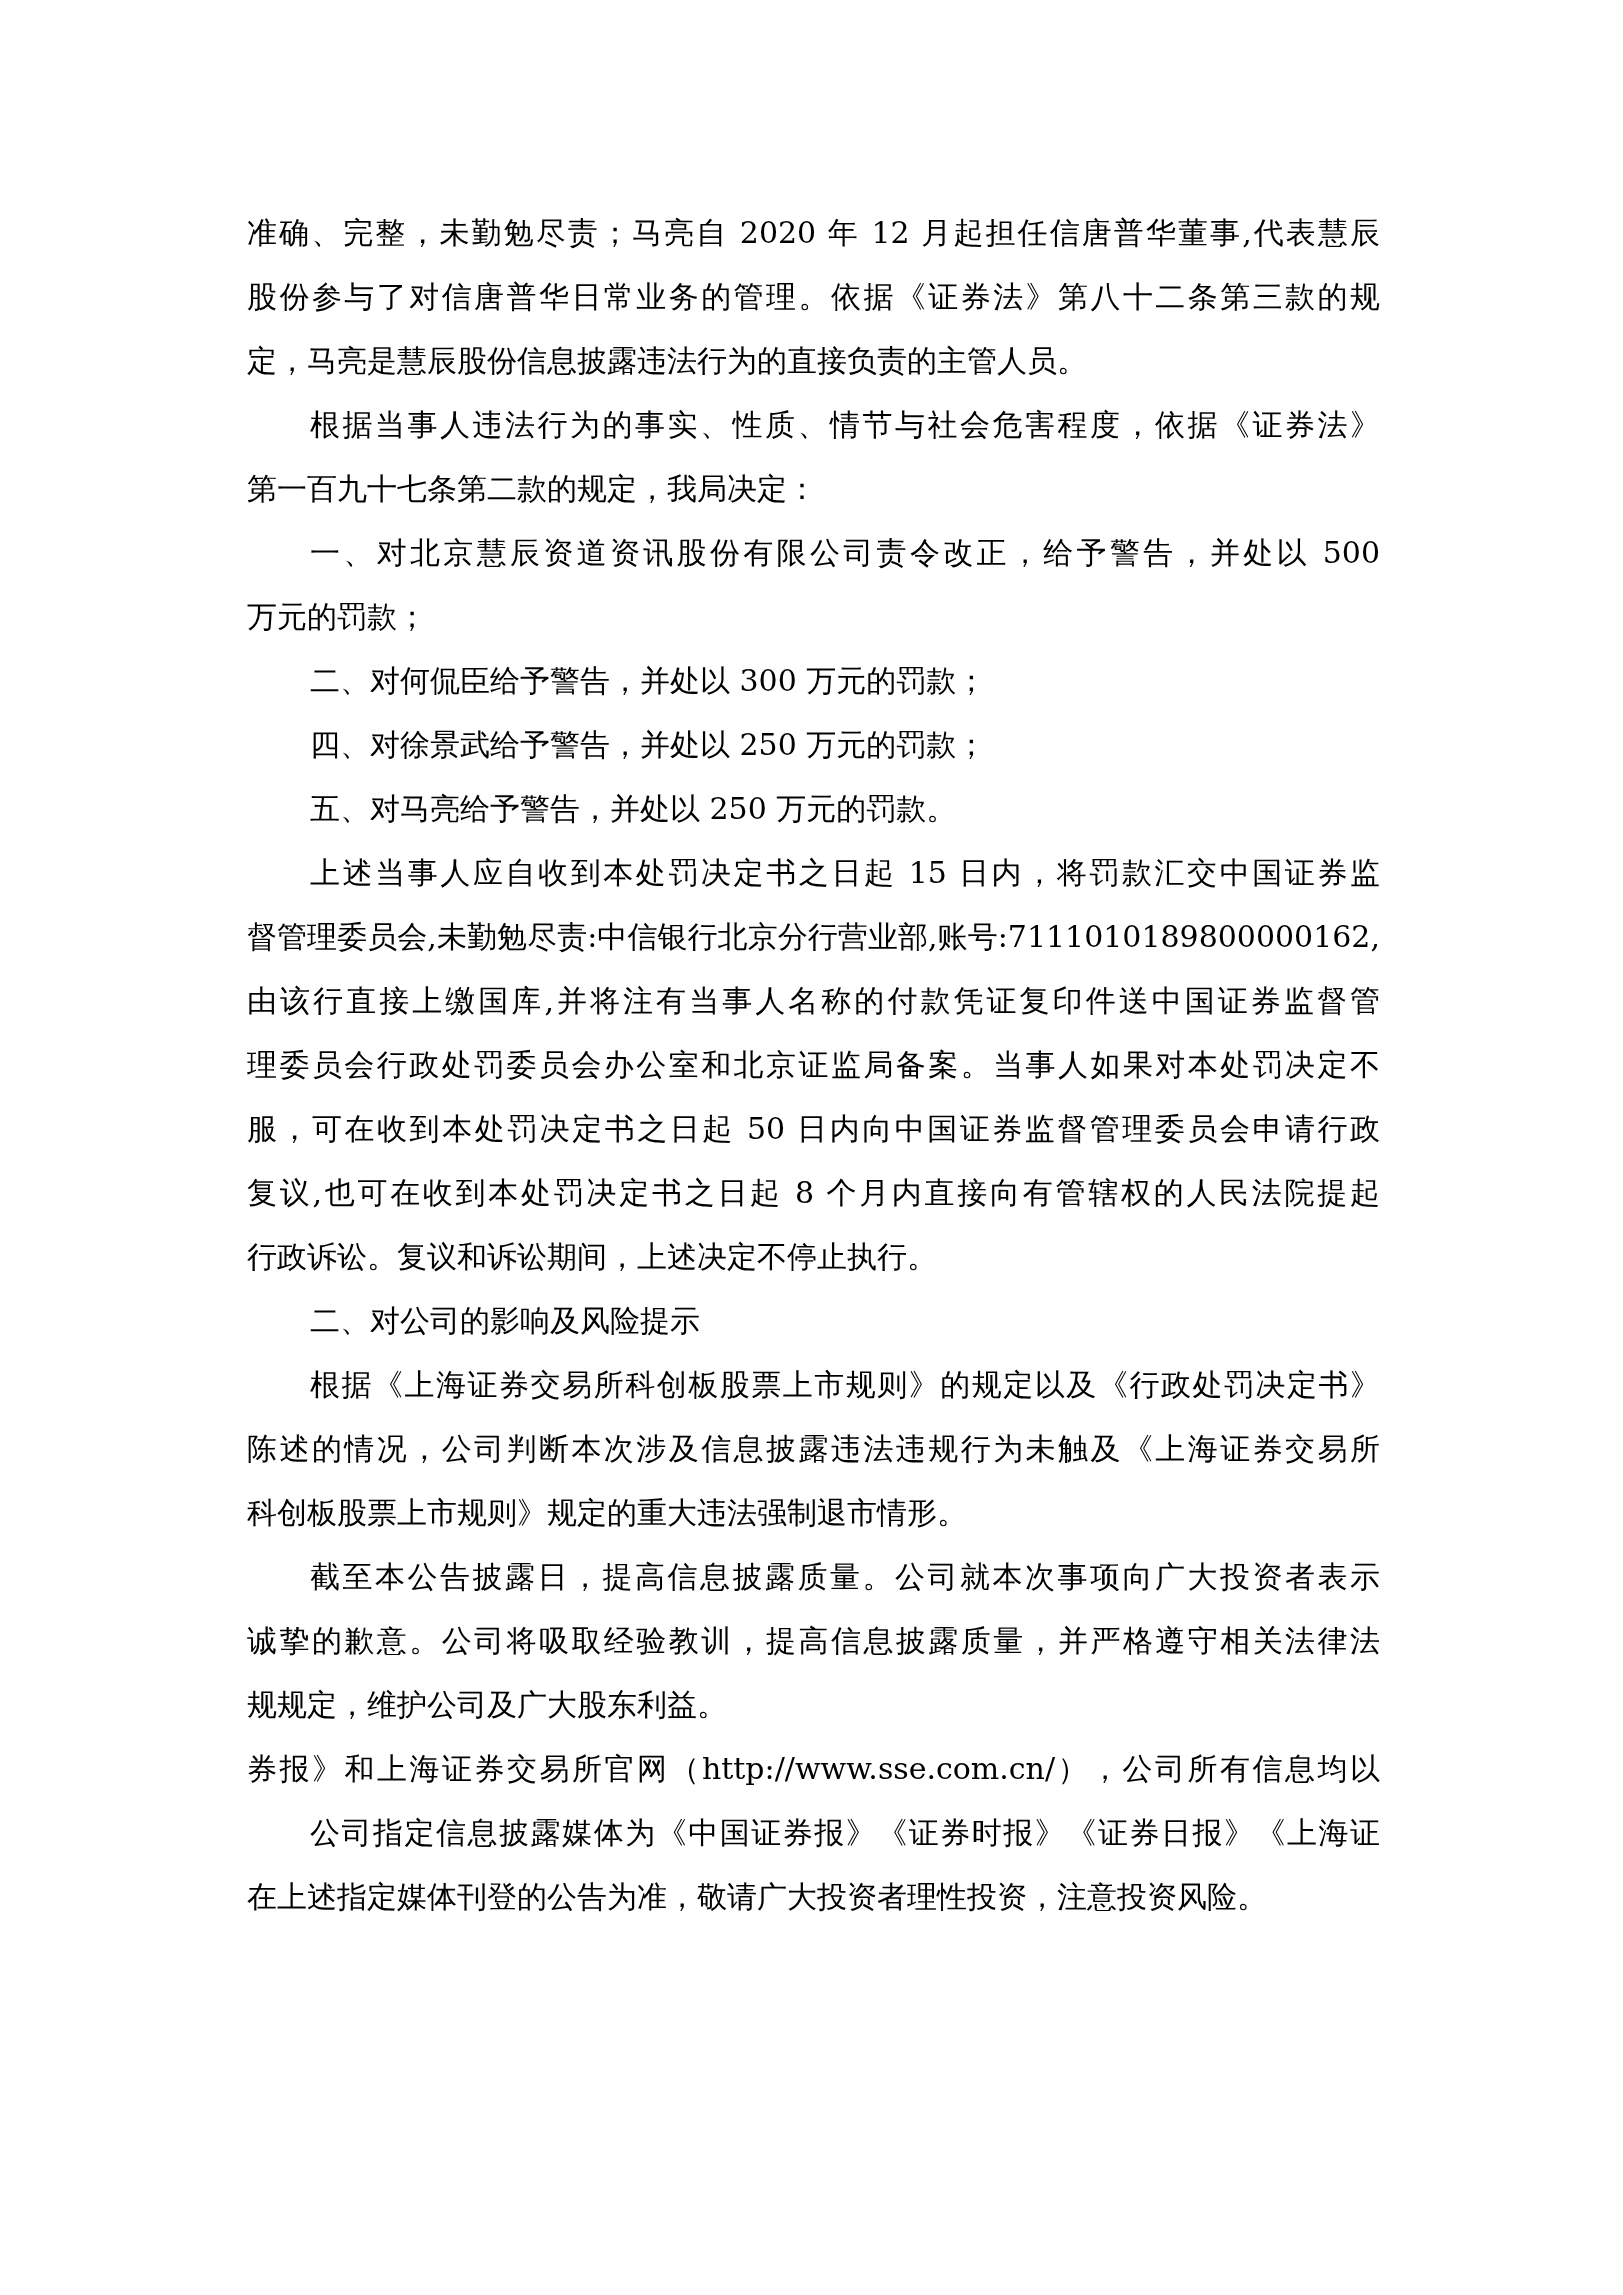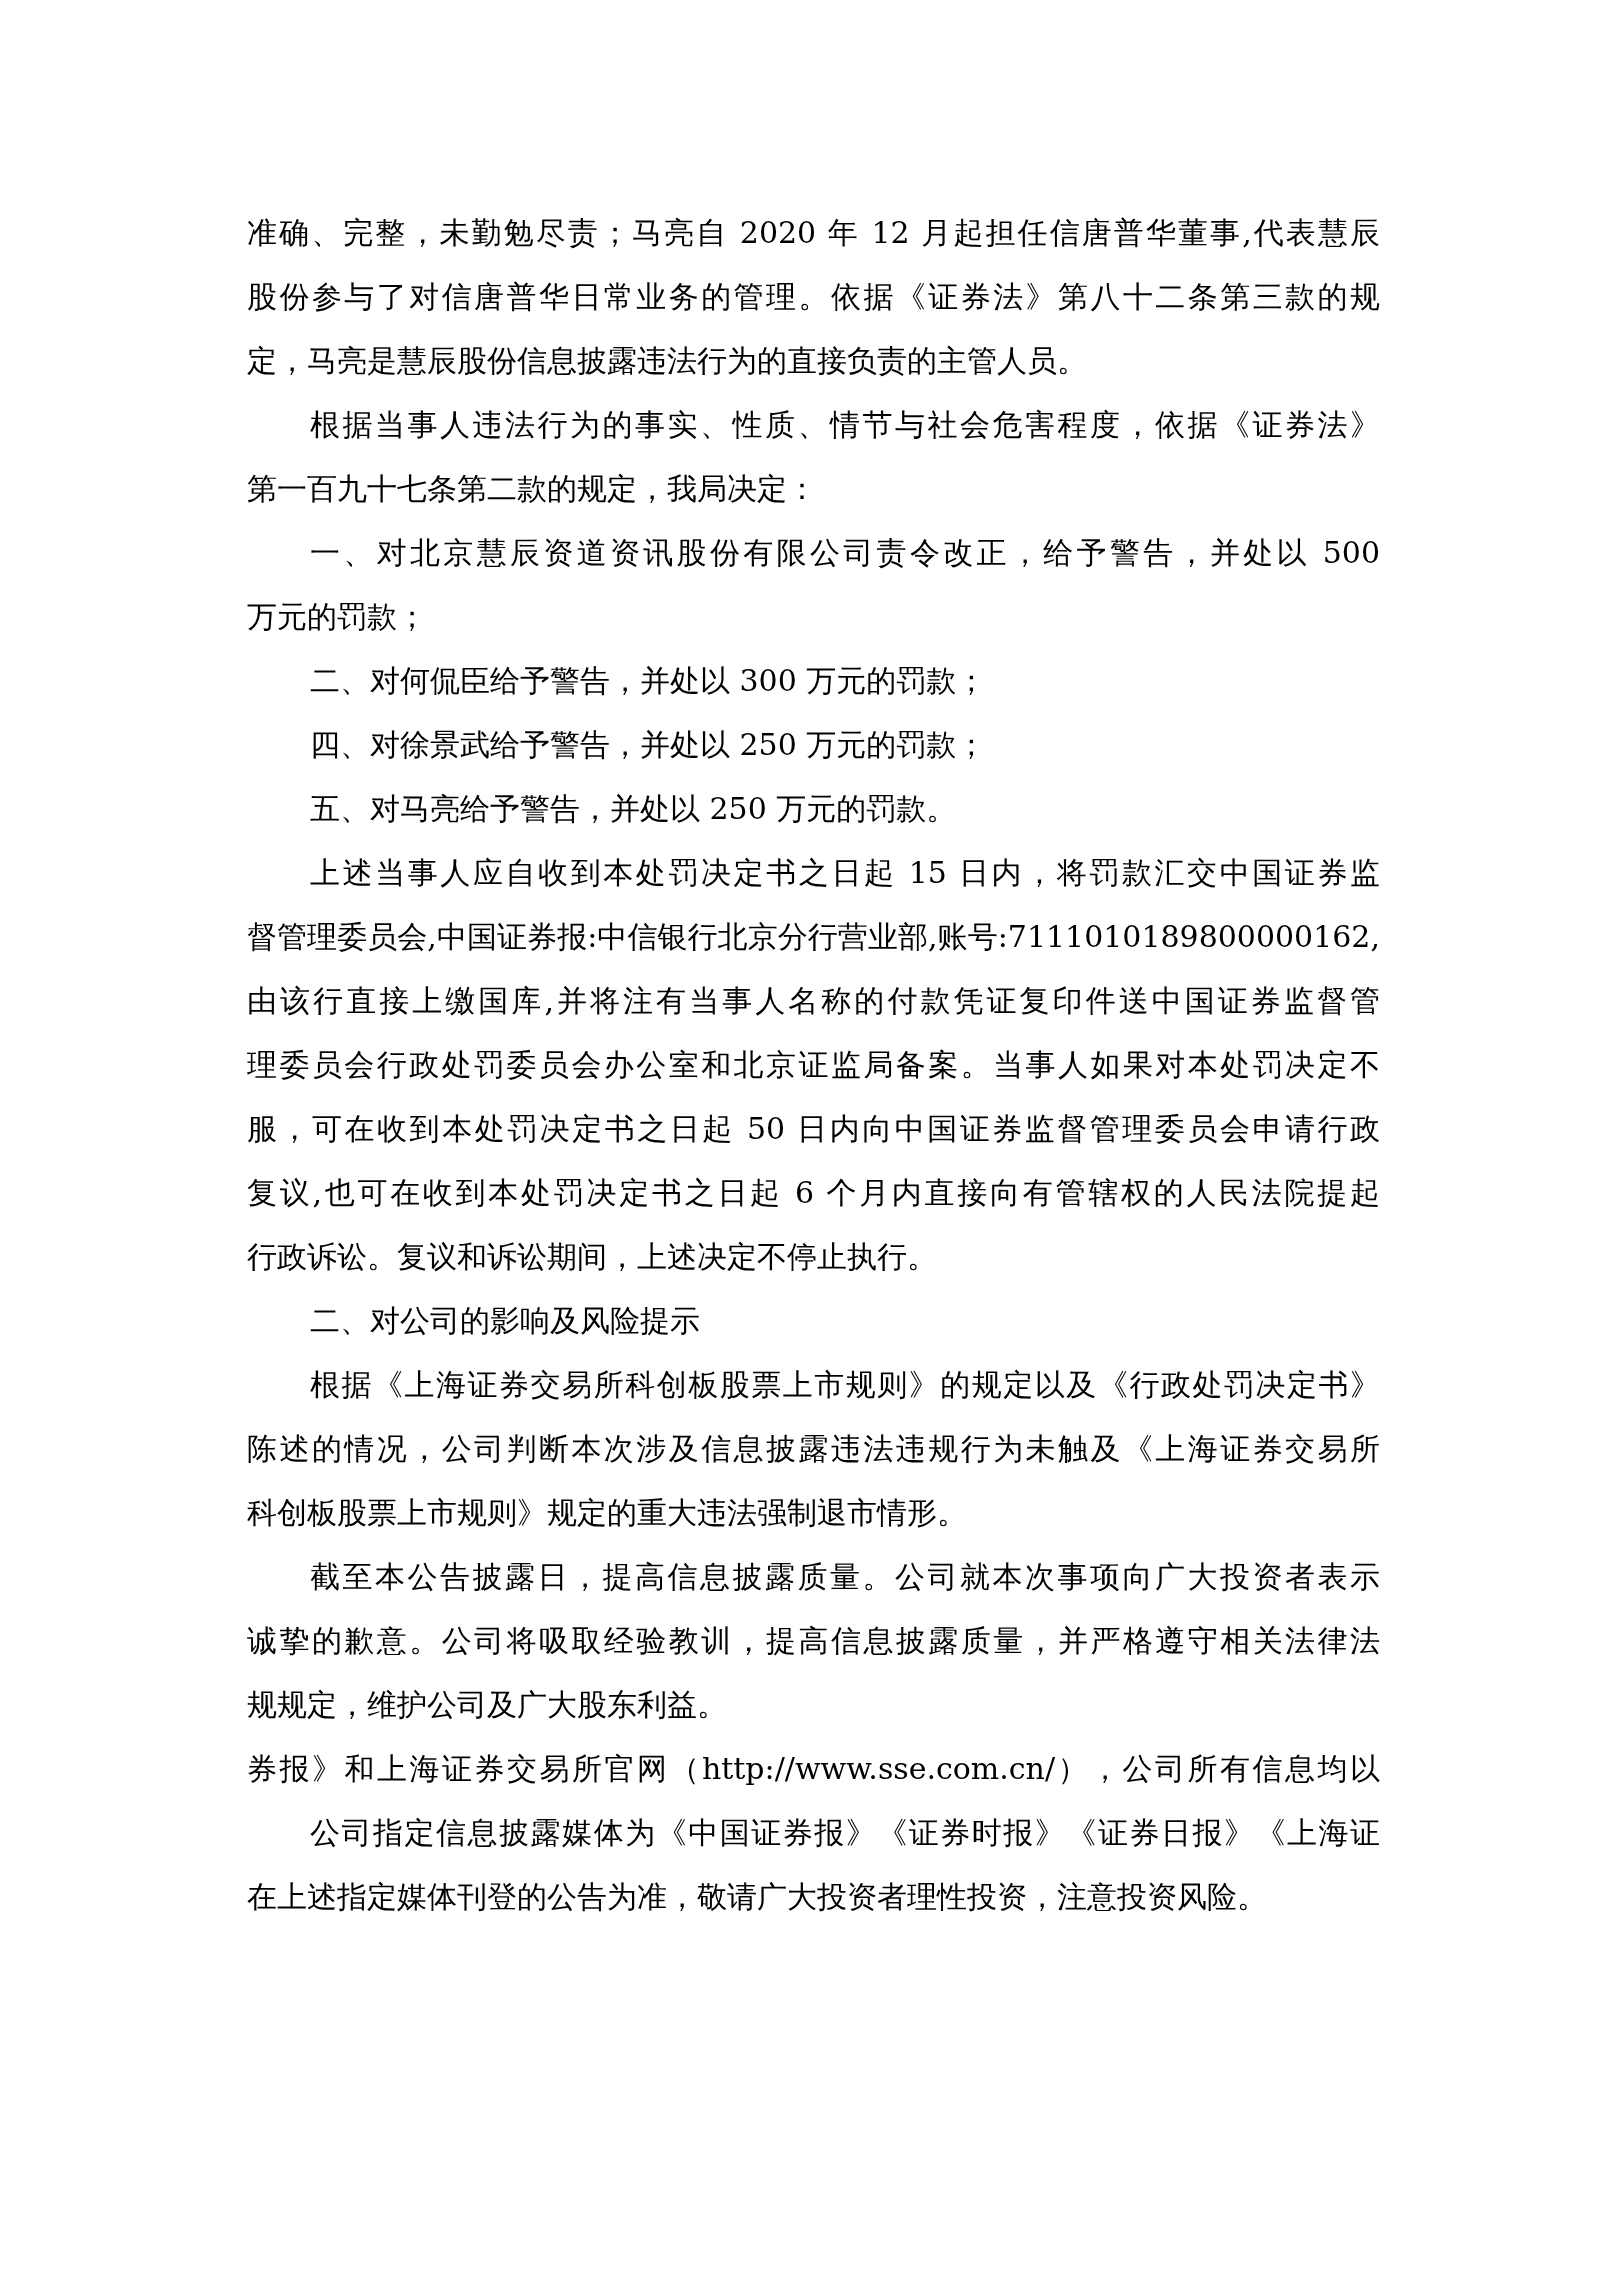--- a/index.html
+++ b/index.html
@@ -77,25 +77,25 @@
     </div>
     <div class="para">
       <div class="line indent last">四、对徐景武给予警告，并处以 250 万元的罚款；</div>
     </div>
     <div class="para">
       <div class="line indent last">五、对马亮给予警告，并处以 250 万元的罚款。</div>
     </div>
 
     <div class="para">
       <div class="line indent">上述当事人应自收到本处罚决定书之日起 15 日内，将罚款汇交中国证券监</div>
-      <div class="line">督管理委员会,中国证券报:中信银行北京分行营业部,账号:7111010189800000162,</div>
+      <div class="line">督管理委员会,未勤勉尽责:中信银行北京分行营业部,账号:7111010189800000162,</div>
       <div class="line">由该行直接上缴国库,并将注有当事人名称的付款凭证复印件送中国证券监督管</div>
       <div class="line">理委员会行政处罚委员会办公室和北京证监局备案。当事人如果对本处罚决定不</div>
       <div class="line">服，可在收到本处罚决定书之日起 50 日内向中国证券监督管理委员会申请行政</div>
-      <div class="line">复议,也可在收到本处罚决定书之日起 6 个月内直接向有管辖权的人民法院提起</div>
+      <div class="line">复议,也可在收到本处罚决定书之日起 8 个月内直接向有管辖权的人民法院提起</div>
       <div class="line last">行政诉讼。复议和诉讼期间，上述决定不停止执行。</div>
     </div>
 
     <div class="para">
       <div class="line indent heading last">二、对公司的影响及风险提示</div>
     </div>
 
     <div class="para">
       <div class="line indent">根据《上海证券交易所科创板股票上市规则》的规定以及《行政处罚决定书》</div>
       <div class="line">陈述的情况，公司判断本次涉及信息披露违法违规行为未触及《上海证券交易所</div>

